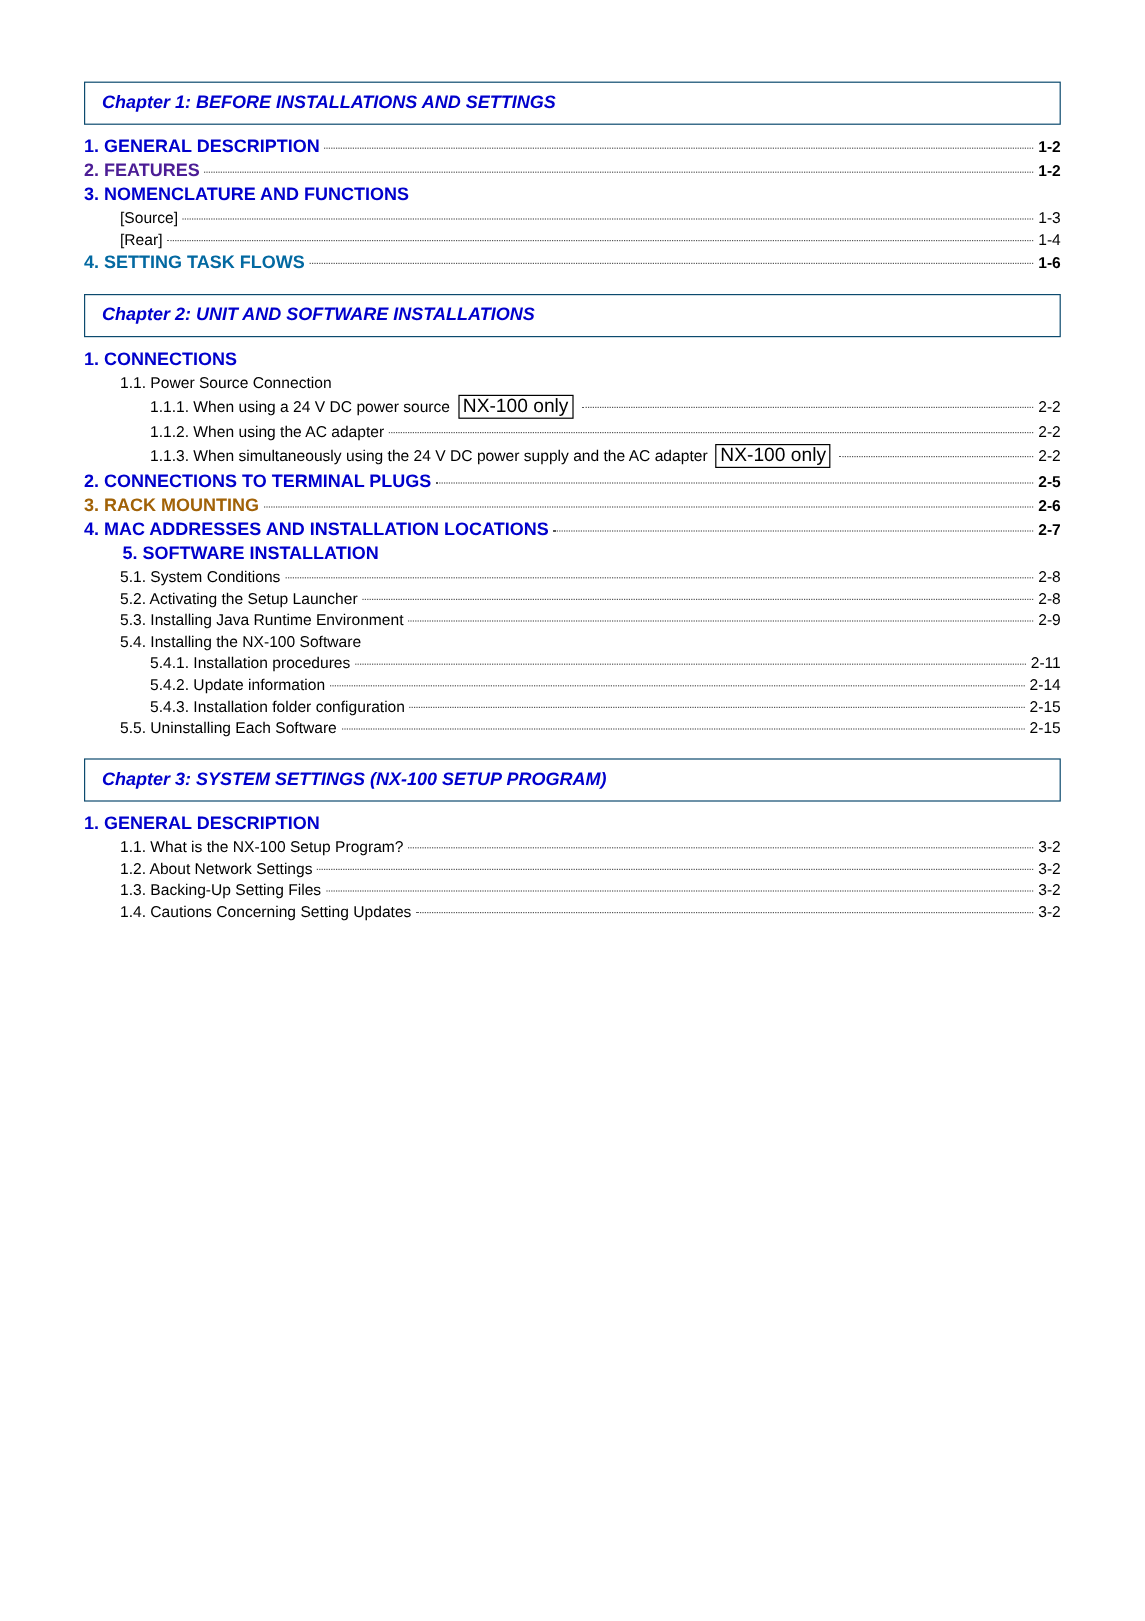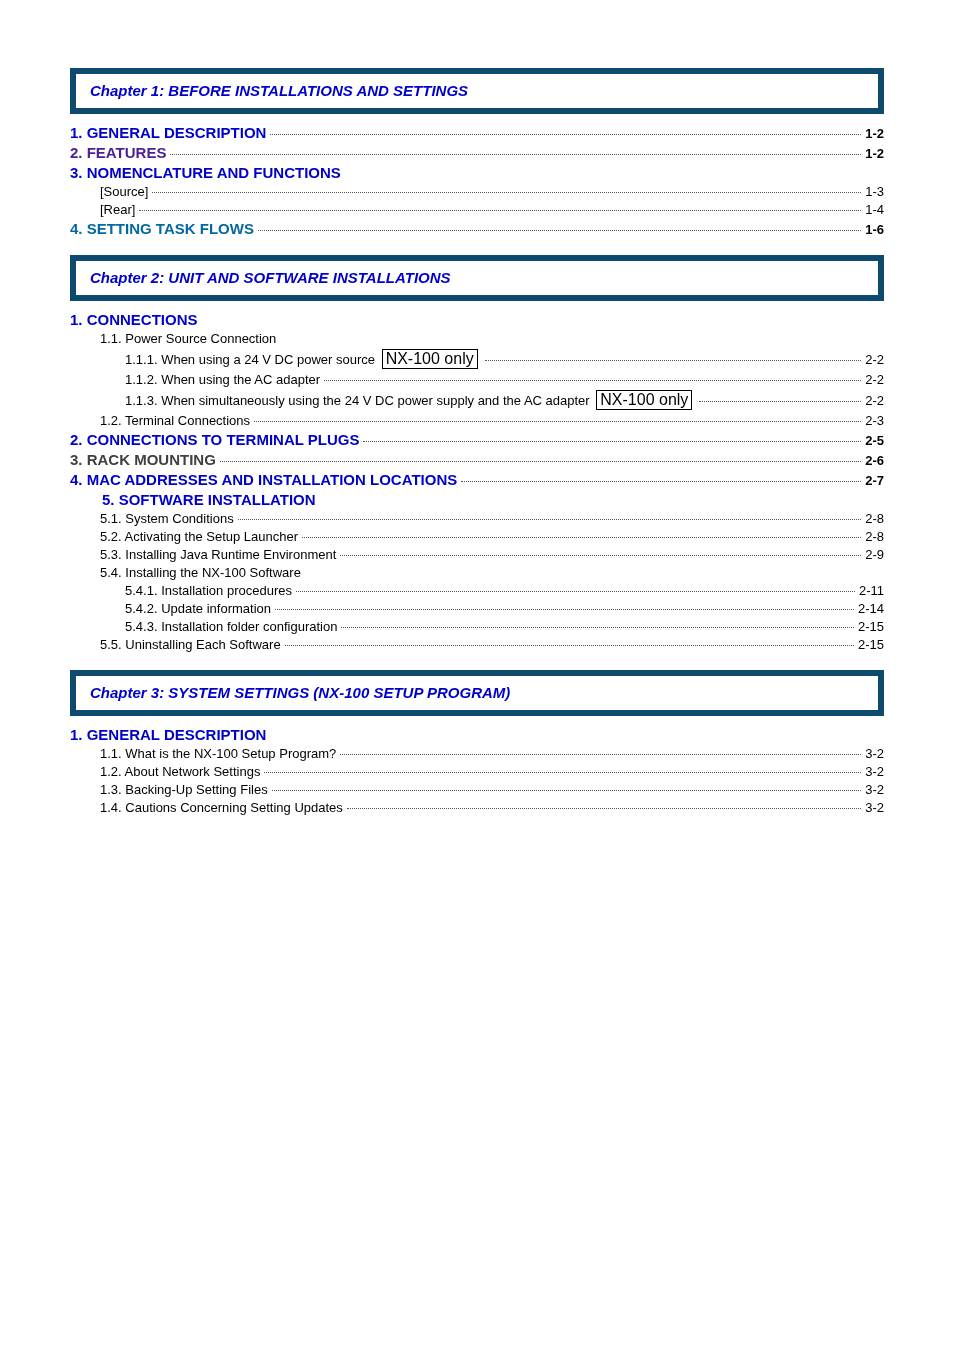--- a/index.html
+++ b/index.html
@@ -23,21 +23,21 @@
       font-weight: bold;
       color: #000;
     }
     h1.toc-title {
       font-size: 22px;
       font-weight: bold;
       color: #000;
       margin-bottom: 28px;
     }
     .chapter-box {
-      border: 6px solid #0c4a6e;
+      border: 1px solid #0c4a6e;
       padding: 8px 14px;
       margin-bottom: 10px;
       background: #fff;
     }
     .chapter-box a {
       color: #00c;
       font-weight: bold;
       font-style: italic;
       font-size: 15px;
       text-decoration: none;
@@ -156,32 +156,27 @@
         <div class="toc-entry level3">
           <span class="toc-label">1.1.2. When using the AC adapter</span>
           <span class="toc-dots"></span>
           <span class="toc-page">2-2</span>
         </div>
         <div class="toc-entry level3">
           <span class="toc-label" style="max-width: 580px; display: inline-block; white-space: normal;">1.1.3. When simultaneously using the 24 V DC power supply and the AC adapter <span class="badge">NX-100 only</span></span>
           <span class="toc-dots"></span>
           <span class="toc-page">2-2</span>
         </div>
-        <div class="toc-entry level2">
-          <span class="toc-label">1.2. Terminal Connections</span>
-          <span class="toc-dots"></span>
-          <span class="toc-page">2-3</span>
-        </div>
         <div class="toc-entry level1">
           <span class="toc-label" style="color: rgb(0, 0, 204);">2. CONNECTIONS TO TERMINAL PLUGS</span>
           <span class="toc-dots"></span>
           <span class="toc-page">2-5</span>
         </div>
         <div class="toc-entry level1">
-          <span class="toc-label" style="color: #404040;">3. RACK MOUNTING</span>
+          <span class="toc-label" style="color: #a16207;">3. RACK MOUNTING</span>
           <span class="toc-dots"></span>
           <span class="toc-page">2-6</span>
         </div>
         <div class="toc-entry level1">
           <span class="toc-label" style="color: rgb(0, 0, 204);">4. MAC ADDRESSES AND INSTALLATION LOCATIONS</span>
           <span class="toc-dots"></span>
           <span class="toc-page">2-7</span>
         </div>
         <div class="toc-entry level1">
           <span class="toc-label" style="color: rgb(0, 0, 204); margin-left: 32px;">5. SOFTWARE INSTALLATION</span>

